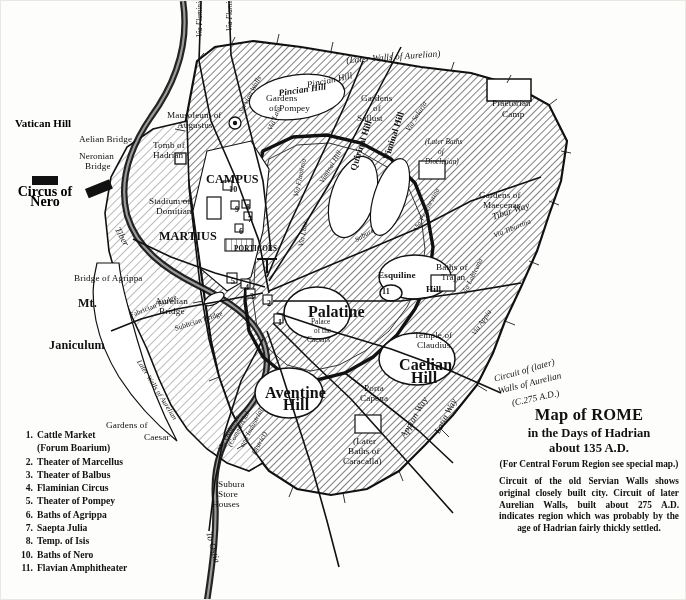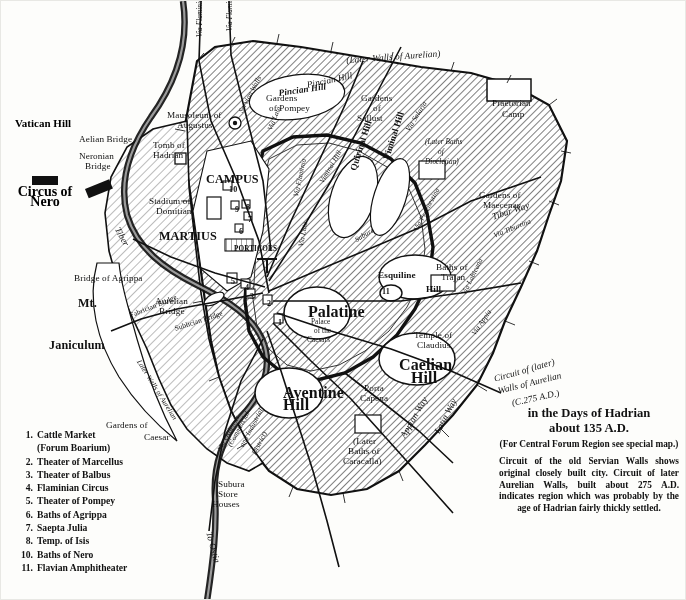--- a/index.html
+++ b/index.html
@@ -241,21 +241,21 @@
     <div class="ck">Circus of
 Nero</div>
   </div>
 
   <div id="label-layer">
       <div class="lbl lg bold" style="left: 205px; top: 172px; transform-origin: left top;">CAMPUS</div>
       <div class="lbl lg bold" style="left: 158px; top: 229px; transform-origin: left top;">MARTIUS</div>
       <div class="lbl lg bold" style="left: 77px; top: 296px; transform-origin: left top;">Mt.</div>
       <div class="lbl lg bold" style="left: 48px; top: 310px; transform-origin: left top; margin-top: 28px;">Janiculum</div>
       <div class="lbl md bold" style="left: 307px; top: 303px; transform-origin: left top;">Palatine</div>
-      <div class="lbl md bold" style="left: 282px; top: 384px; transform-origin: left top;">Aventine</div>
+      <div class="lbl md bold" style="left: 264px; top: 384px; transform-origin: left top;">Aventine</div>
       <div class="lbl md bold" style="left: 282px; top: 396px; transform-origin: left top;">Hill</div>
       <div class="lbl md bold" style="left: 398px; top: 356px; transform-origin: left top; text-align: center;">Caelian</div>
       <div class="lbl md bold" style="left: 410px; top: 369px; transform-origin: left top;">Hill</div>
       <div class="lbl sm bold" style="left: 377px; top: 270px; transform-origin: left top;">Esquiline</div>
       <div class="lbl sm bold" style="left: 425px; top: 284px; transform-origin: left top;">Hill</div>
       <div class="lbl sm italic bold" style="left: 277px; top: 88px; transform: rotate(-8deg); transform-origin: left top;">Pincian Hill</div>
       <div class="lbl sm bold" style="left: 348px; top: 168px; transform: rotate(-72deg); transform-origin: left top;">Quirinal Hill</div>
       <div class="lbl sm bold" style="left: 381px; top: 157px; transform: rotate(-72deg); transform-origin: left top;">Viminal Hill</div>
       <div class="lbl tiny bold" style="left: 233px; top: 245px; transform-origin: left top;">PORTICOES</div>
       <div class="lbl sm" style="left: 166px; top: 110px; transform-origin: left top;">Mausoleum of</div>
@@ -350,20 +350,21 @@
       <div class="legend-row"><span class="num">4.</span><span>Flaminian Circus</span></div>
       <div class="legend-row"><span class="num">5.</span><span>Theater of Pompey</span></div>
       <div class="legend-row"><span class="num">6.</span><span>Baths of Agrippa</span></div>
       <div class="legend-row"><span class="num">7.</span><span>Saepta Julia</span></div>
       <div class="legend-row"><span class="num">8.</span><span>Temp. of Isis</span></div>
       <div class="legend-row"><span class="num">10.</span><span>Baths of Nero</span></div>
       <div class="legend-row"><span class="num">11.</span><span>Flavian Amphitheater</span></div>
     </div>
 
   <div id="titleblock">
+    <div class="t1">Map of ROME</div>
     <div class="t2">in the Days of Hadrian</div>
     <div class="t3">about 135 A.D.</div>
     <div class="t4">(For Central Forum Region
 see special map.)</div>
     <div class="t5">Circuit of the old Servian Walls shows original closely built city. Circuit of later Aurelian Walls, built about 275 A.D. indicates region which was probably by the age of Hadrian fairly thickly settled.</div>
   </div>
 
 </div>
 
 </body></html>

